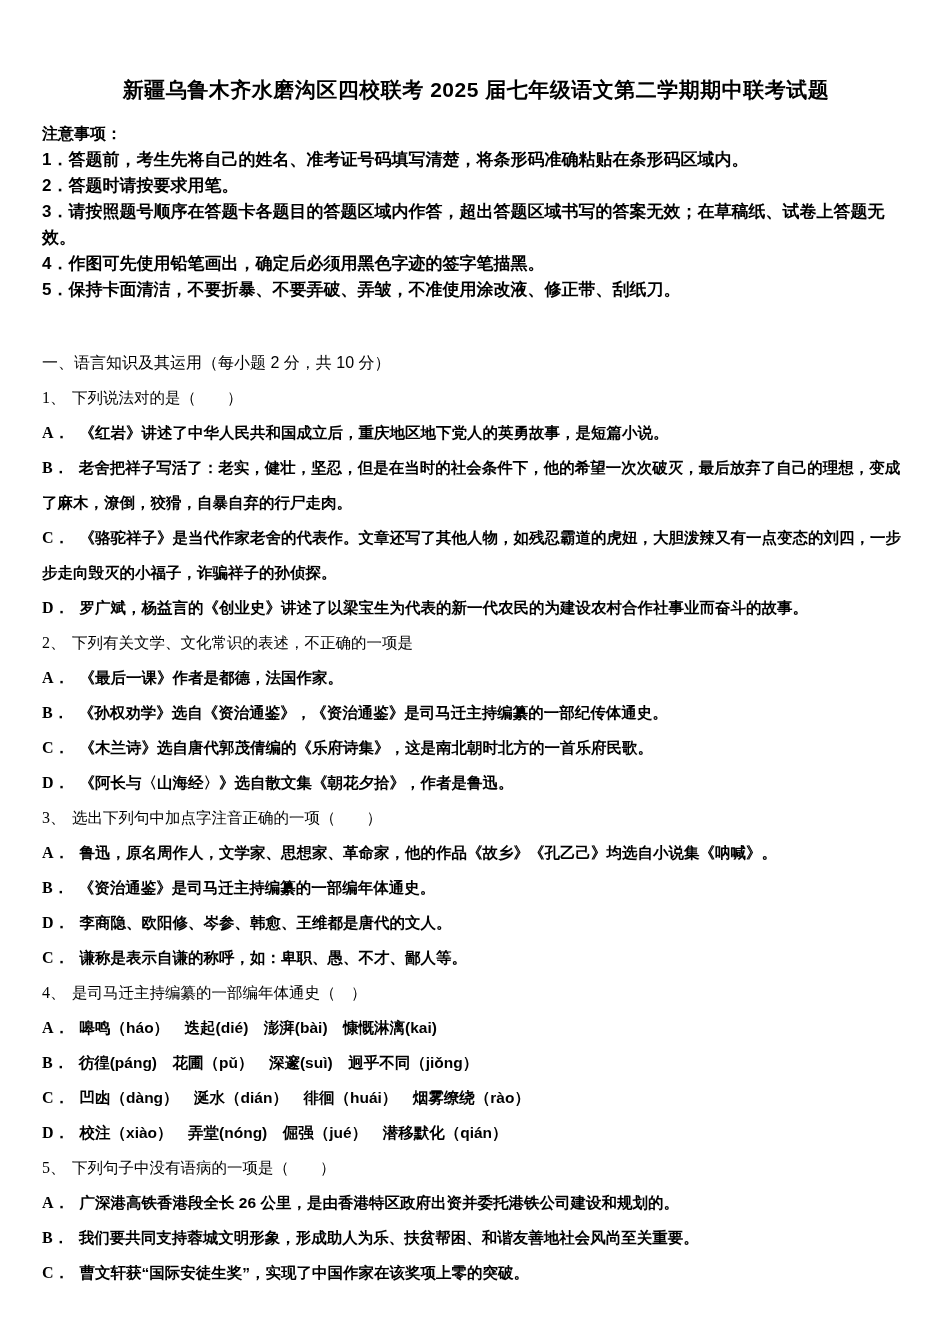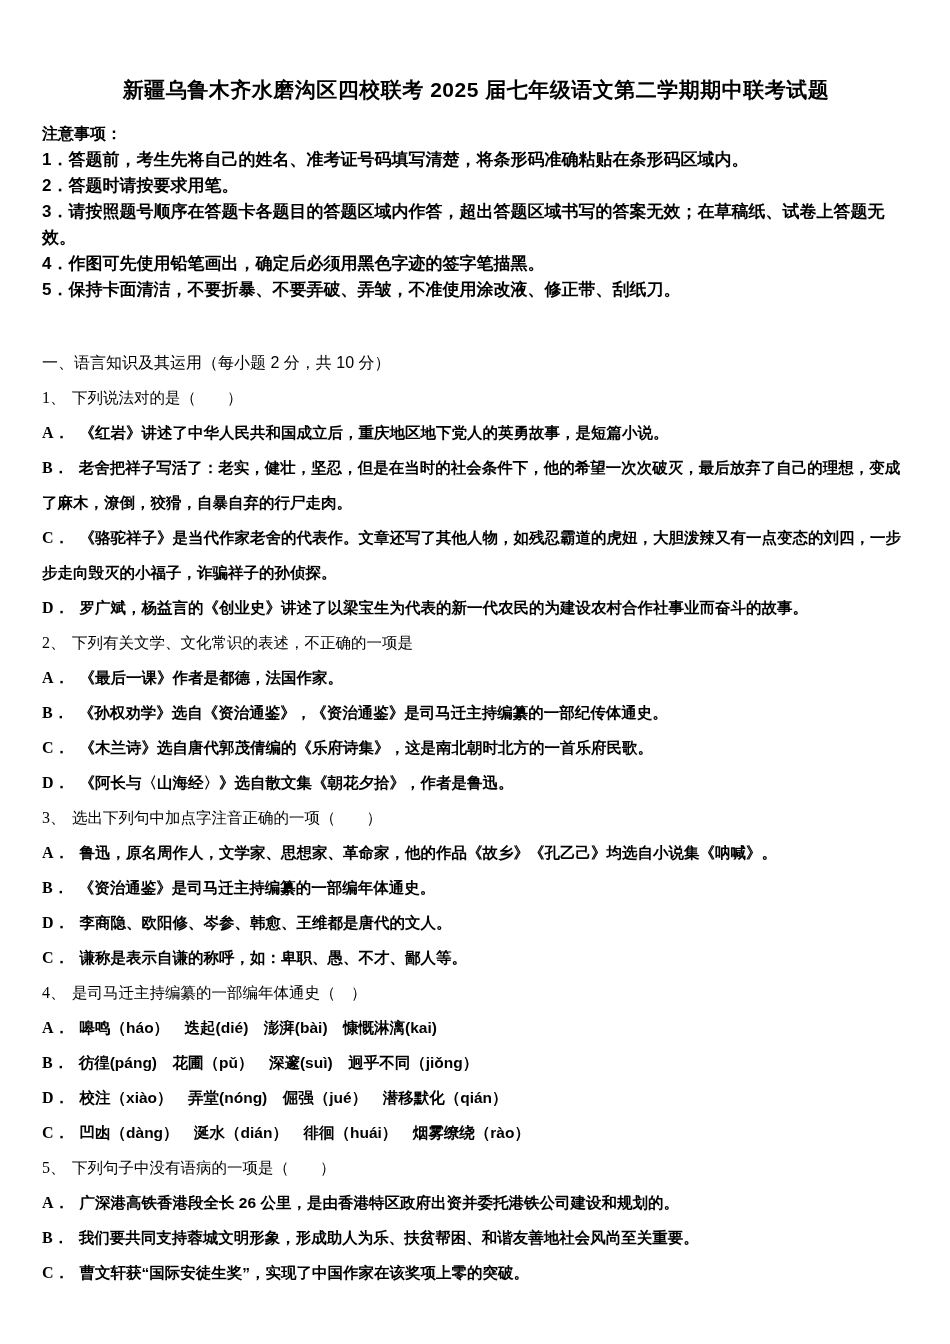--- a/index.html
+++ b/index.html
@@ -113,22 +113,22 @@
     <p class="opt"><span class="opt-label">A．</span><span class="opt-text">鲁迅，原名周作人，文学家、思想家、革命家，他的作品《故乡》《孔乙己》均选自小说集《呐喊》。</span></p>
     <p class="opt"><span class="opt-label">B．</span><span class="opt-text">《资治通鉴》是司马迁主持编纂的一部编年体通史。</span></p>
     <p class="opt"><span class="opt-label">D．</span><span class="opt-text">李商隐、欧阳修、岑参、韩愈、王维都是唐代的文人。</span></p>
     <p class="opt"><span class="opt-label">C．</span><span class="opt-text">谦称是表示自谦的称呼，如：卑职、愚、不才、鄙人等。</span></p>
   </div>
 
   <div class="question">
     <p class="stem"><span class="q-num">4、</span><span class="stem-text">是司马迁主持编纂的一部编年体通史（　）</span></p>
     <p class="opt"><span class="opt-label">A．</span><span class="opt-text">嗥鸣（háo）　迭起(dié)　澎湃(bài)　慷慨淋漓(kai)</span></p>
     <p class="opt"><span class="opt-label">B．</span><span class="opt-text">彷徨(páng)　花圃（pǔ）　深邃(suì)　迥乎不同（jiǒng）</span></p>
+    <p class="opt"><span class="opt-label">C．</span><span class="opt-text">凹凼（dàng）　涎水（dián）　徘徊（huái）　烟雾缭绕（rào）</span></p>
     <p class="opt"><span class="opt-label">D．</span><span class="opt-text">校注（xiào）　弄堂(nóng)　倔强（jué）　潜移默化（qián）</span></p>
-    <p class="opt"><span class="opt-label">C．</span><span class="opt-text">凹凼（dàng）　涎水（dián）　徘徊（huái）　烟雾缭绕（rào）</span></p>
   </div>
 
   <div class="question">
     <p class="stem"><span class="q-num">5、</span><span class="stem-text">下列句子中没有语病的一项是（　　）</span></p>
     <p class="opt"><span class="opt-label">A．</span><span class="opt-text">广深港高铁香港段全长 26 公里，是由香港特区政府出资并委托港铁公司建设和规划的。</span></p>
     <p class="opt"><span class="opt-label">B．</span><span class="opt-text">我们要共同支持蓉城文明形象，形成助人为乐、扶贫帮困、和谐友善地社会风尚至关重要。</span></p>
     <p class="opt"><span class="opt-label">C．</span><span class="opt-text">曹文轩获“国际安徒生奖”，实现了中国作家在该奖项上零的突破。</span></p>
   </div>
 
 </div>

